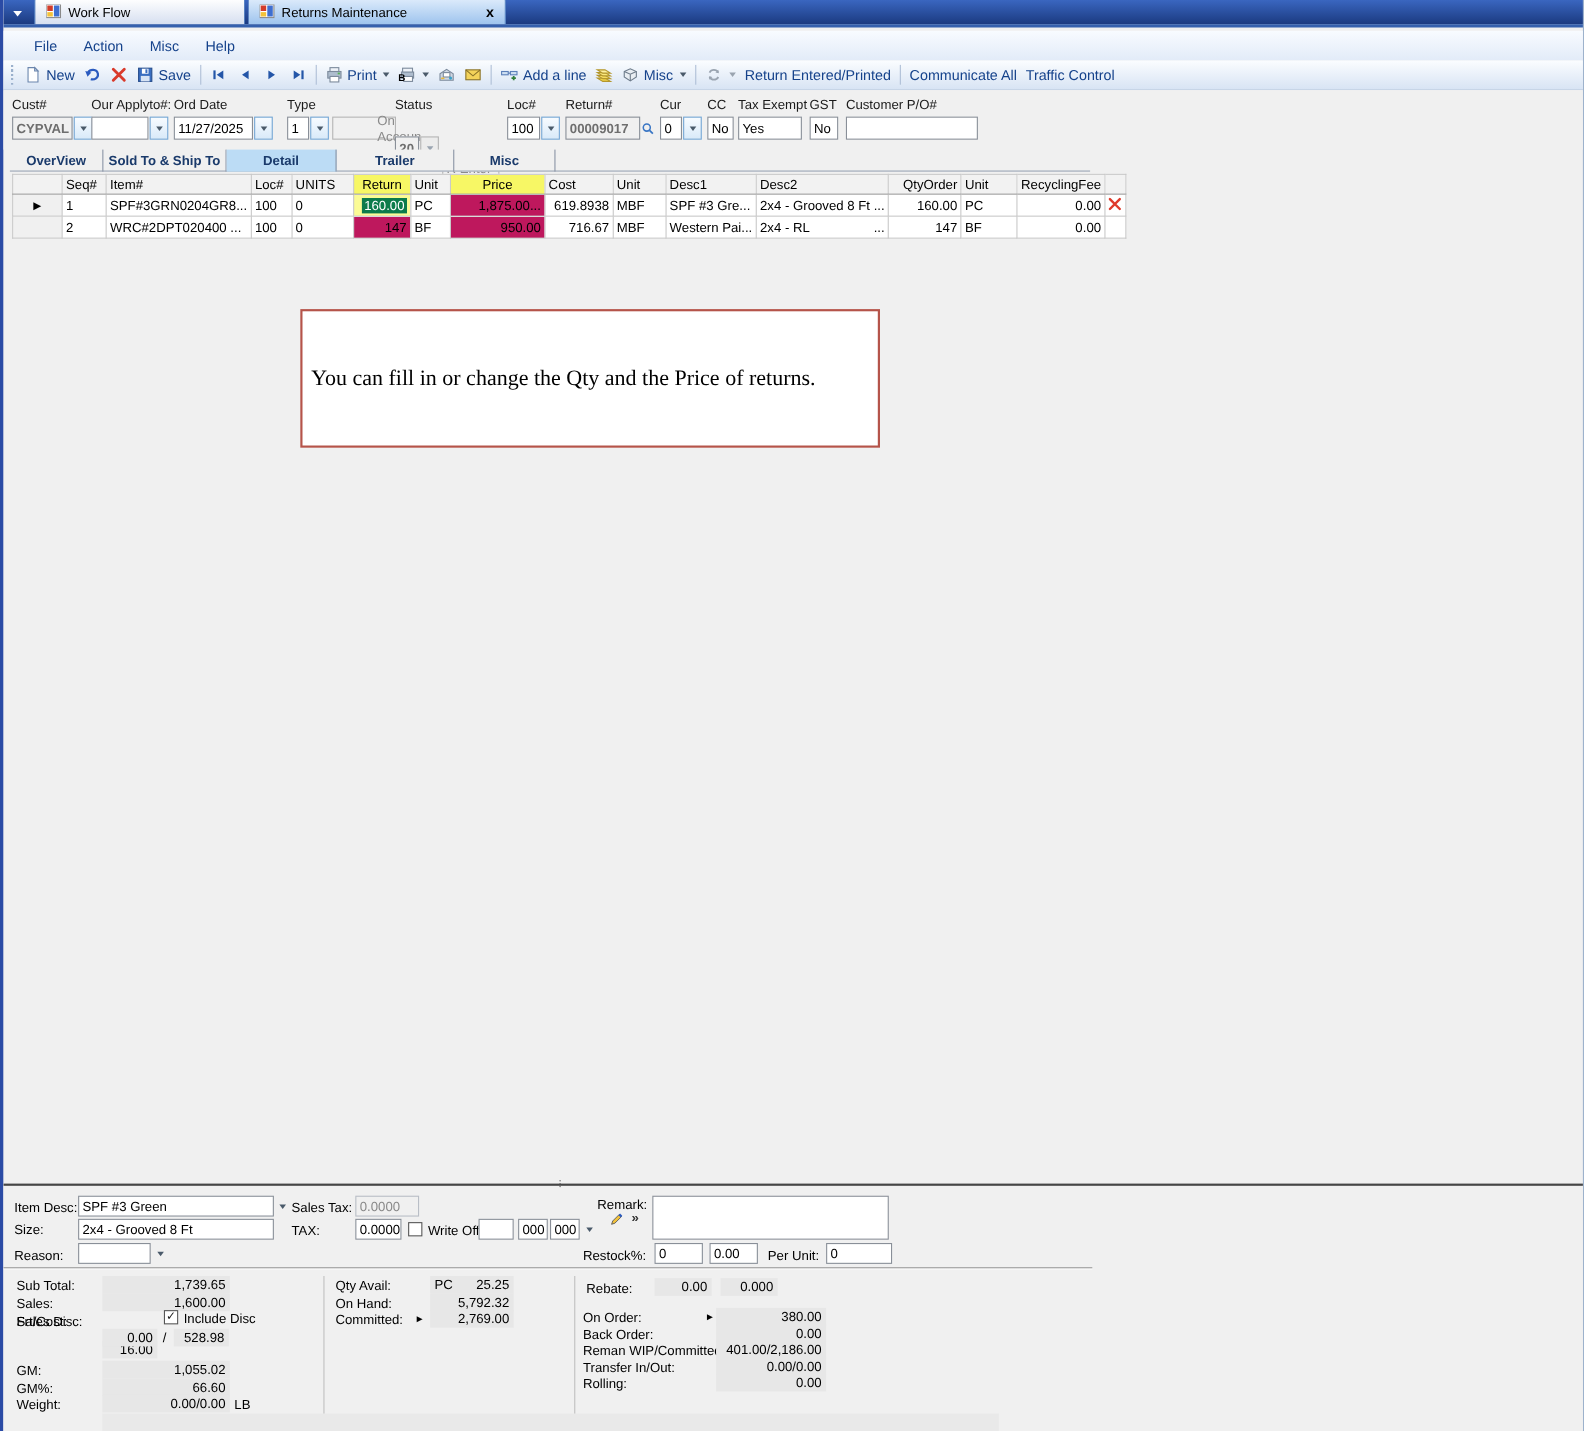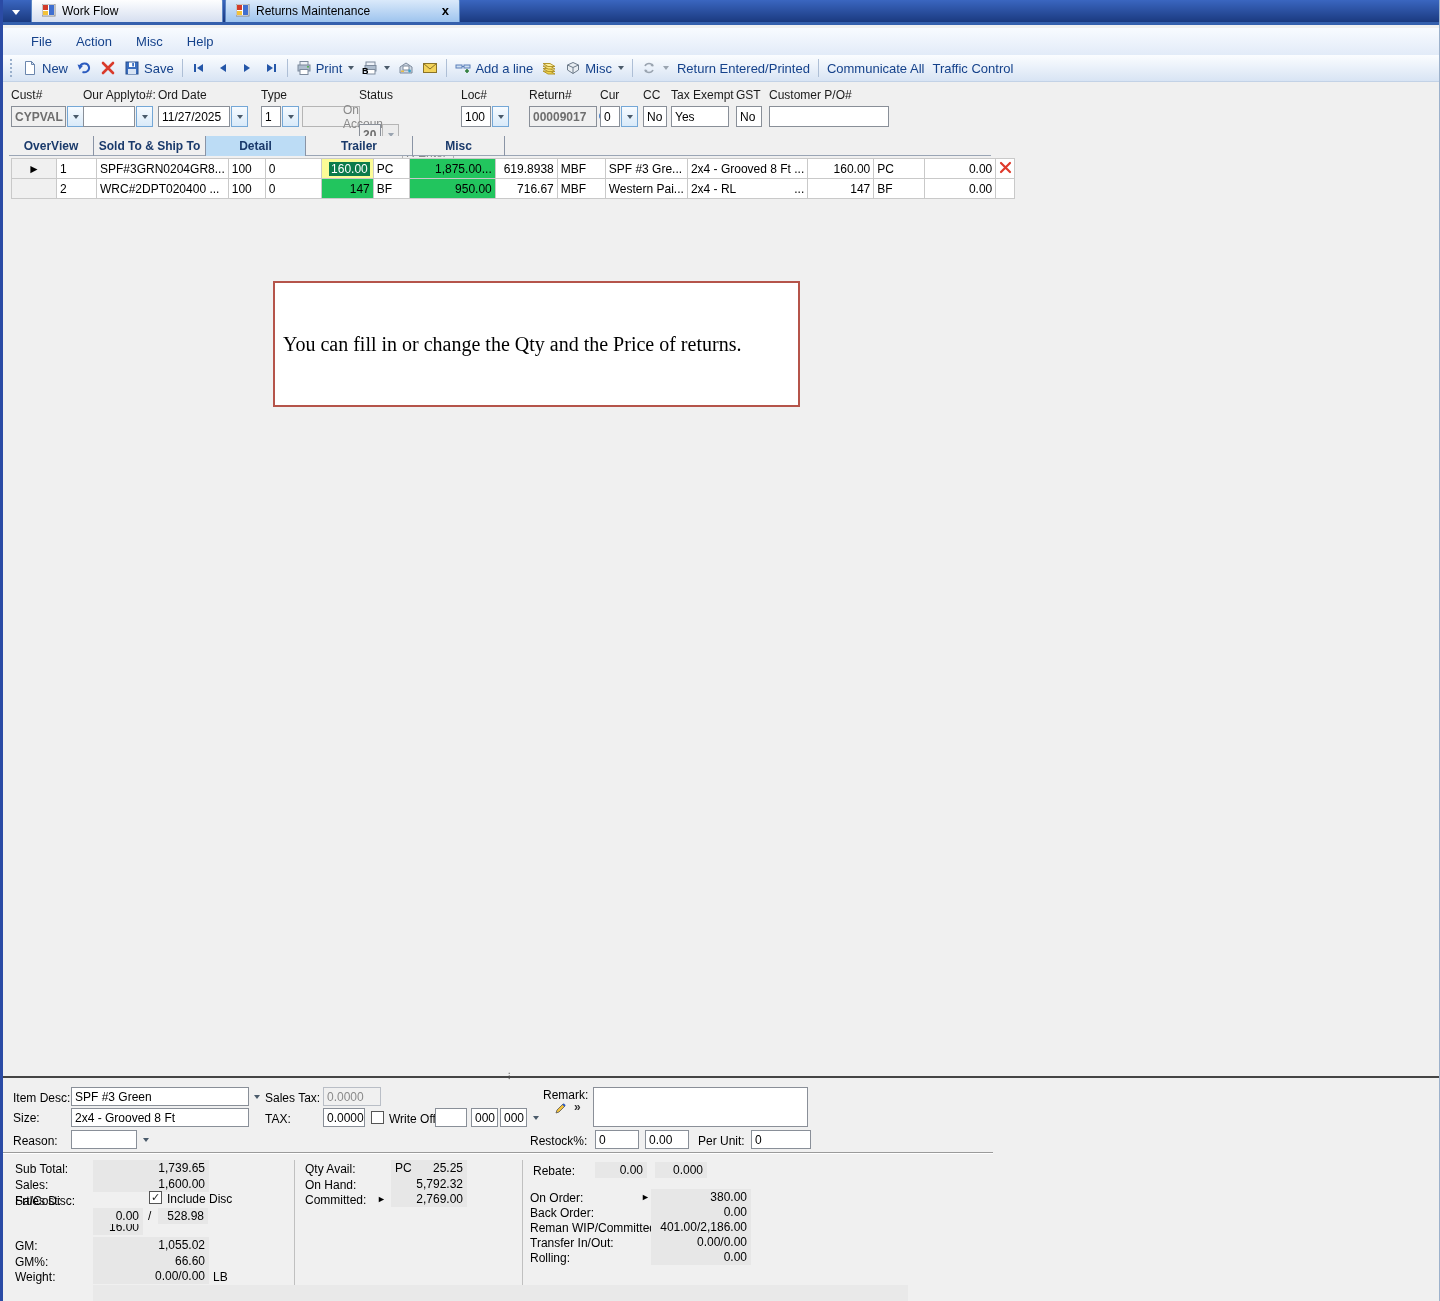--- a/index.html
+++ b/index.html
@@ -52,21 +52,21 @@
     border-right:1px solid #8a94a5; font-size:12px; }
   .dtab.active { background:#bcdcf5; }
 
   
   .grid { position:absolute; top:158px; left:8px; border:1px solid #9aa5b5; border-collapse:collapse; table-layout:fixed; background:#fff; }
   .grid th, .grid td { border:1px solid #c9c9c9; font-weight:normal; font-size:12px; height:18px;
     padding:0 3px; overflow:hidden; white-space:nowrap; }
   .grid th { background:#f2f2f2; text-align:left; border-bottom:1px solid #9f9f9f; }
   .grid th.yel { background:#f7f765; text-align:center; }
   .grid td { height:20px; }
-  .grid td.yel { background:#22c55e;margin-left:18px; }
+  .grid td.yel { background:#be185d;margin-left:18px; }
   .grid td.num { text-align:right; }
   .grid td.sel-cell { background:#fbfb96; text-align:right; }
   .sel-pill { background:#0c7b4b; color:#fff; padding:0 2px; }
   .rowsel { background:#f0f0f0; text-align:center; }
   .grid td.xcell { padding:0; text-align:center; }
 
   
   .note { position:absolute; left:270px; top:281px; width:527px; height:126px; background:#fff;
     border:2px solid #b5544a; display:flex; align-items:center; }
   .note .ntext { font-family:"Liberation Serif", serif; font-size:20px; padding-left:8px; }
@@ -327,21 +327,21 @@
   <div class="fld" style="left:458px; top:6px;">
     <span class="cap">Loc#</span>
     <div class="hgroup">
       <div class="tbx" style="width:30px;">100</div>
       <div class="combo-btn">
           <span class="dd"></span>
         </div>
     </div>
   </div>
 
-  <div class="fld" style="left:511px; top:6px;margin-left:15px;">
+  <div class="fld" style="left:511px; top:6px;">
     <span class="cap">Return#</span>
     <div class="hgroup">
       <div class="tbx dis" style="width:68px;">00009017</div>
       <div class="small-dd-btn" style="height:21px;">
         <svg width="12" height="12" viewBox="0 0 12 12">
             <circle cx="5" cy="5" r="3.2" fill="none" stroke="#3a76c4" stroke-width="1.4"></circle>
             <path d="M7.5 7.5 L10.5 10.5" stroke="#3a76c4" stroke-width="1.6"></path>
           </svg>
       </div>
     </div>
@@ -399,20 +399,38 @@
     <col style="width:62px">
       <col style="width:48px">
       <col style="width:80px">
       <col style="width:110px">
     <col style="width:66px">
       <col style="width:51px">
       <col style="width:71px">
       <col style="width:19px">
   </colgroup>
   <tbody>
+      <tr>
+    <th></th>
+    <th>Seq#</th>
+    <th>Item#</th>
+    <th>Loc#</th>
+    <th>UNITS</th>
+    <th class="yel">Return</th>
+    <th>Unit</th>
+    <th class="yel">Price</th>
+    <th>Cost</th>
+    <th>Unit</th>
+    <th>Desc1</th>
+    <th>Desc2</th>
+    <th style="text-align:right;">QtyOrder</th>
+    <th>Unit</th>
+    <th style="text-align:right;">RecyclingFee</th>
+    <th></th>
+  </tr>
   <tr>
     <td class="rowsel">►</td>
     <td>1</td>
     <td>SPF#3GRN0204GR8...</td>
     <td>100</td>
     <td>0</td>
     <td class="sel-cell"><span class="sel-pill">160.00</span></td>
     <td>PC</td>
     <td class="yel num">1,875.00...</td>
     <td class="num">619.8938</td>

